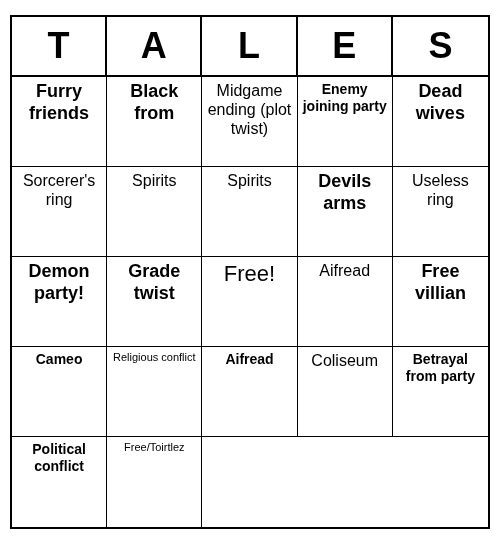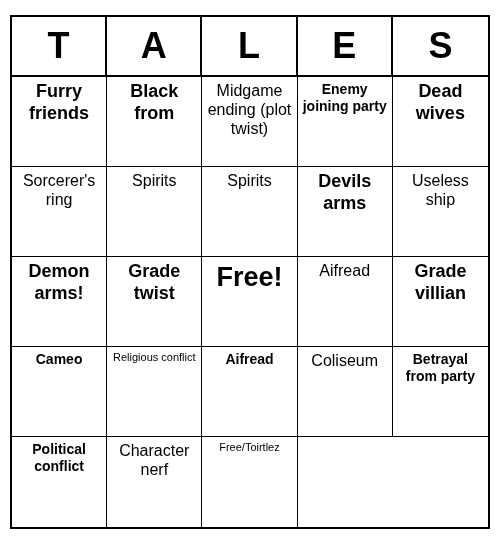--- a/index.html
+++ b/index.html
@@ -64,22 +64,22 @@
       font-size: 14px;
       font-weight: bold;
     }
     .cell-text.small {
       font-size: 16px;
     }
     .cell-text.xsmall {
       font-size: 11px;
     }
     .free-cell {
-      font-size: 27px;
-      font-weight: bold;
+      font-size: 22px;
+      font-weight: normal;
     }
   </style>
 </head>
 <body>
 
 <div class="bingo-card">
   <div class="bingo-header">
   <div class="bingo-header-cell">T</div>
       <div class="bingo-header-cell">A</div>
       <div class="bingo-header-cell">L</div>
@@ -108,55 +108,52 @@
       <div class="bingo-cell">
         <span class="cell-text small">Spirits</span>
       </div>
       <div class="bingo-cell">
         <span class="cell-text small">Spirits</span>
       </div>
       <div class="bingo-cell">
         <span class="cell-text large">Devils arms</span>
       </div>
       <div class="bingo-cell">
-        <span class="cell-text small">Useless ship</span>
+        <span class="cell-text small">Useless ring</span>
       </div>
       <div class="bingo-cell">
-        <span class="cell-text large">Demon arms!</span>
+        <span class="cell-text large">Demon party!</span>
       </div>
       <div class="bingo-cell">
         <span class="cell-text large">Grade twist</span>
       </div>
       <div class="bingo-cell">
         <span class="cell-text free-cell">Free!</span>
       </div>
       <div class="bingo-cell">
         <span class="cell-text small">Aifread</span>
       </div>
       <div class="bingo-cell">
-        <span class="cell-text large">Grade villian</span>
+        <span class="cell-text large">Free villian</span>
       </div>
       <div class="bingo-cell">
         <span class="cell-text medium">Cameo</span>
       </div>
       <div class="bingo-cell">
         <span class="cell-text xsmall">Religious conflict</span>
       </div>
       <div class="bingo-cell">
         <span class="cell-text medium">Aifread</span>
       </div>
       <div class="bingo-cell">
         <span class="cell-text small">Coliseum</span>
       </div>
       <div class="bingo-cell">
         <span class="cell-text medium">Betrayal from party</span>
       </div>
       <div class="bingo-cell">
         <span class="cell-text medium">Political conflict</span>
       </div>
       <div class="bingo-cell">
-        <span class="cell-text small">Character nerf</span>
-      </div>
-      <div class="bingo-cell">
         <span class="cell-text xsmall">Free/Toirtlez</span>
       </div>
     </div>
 </div>
 
 </body></html>

